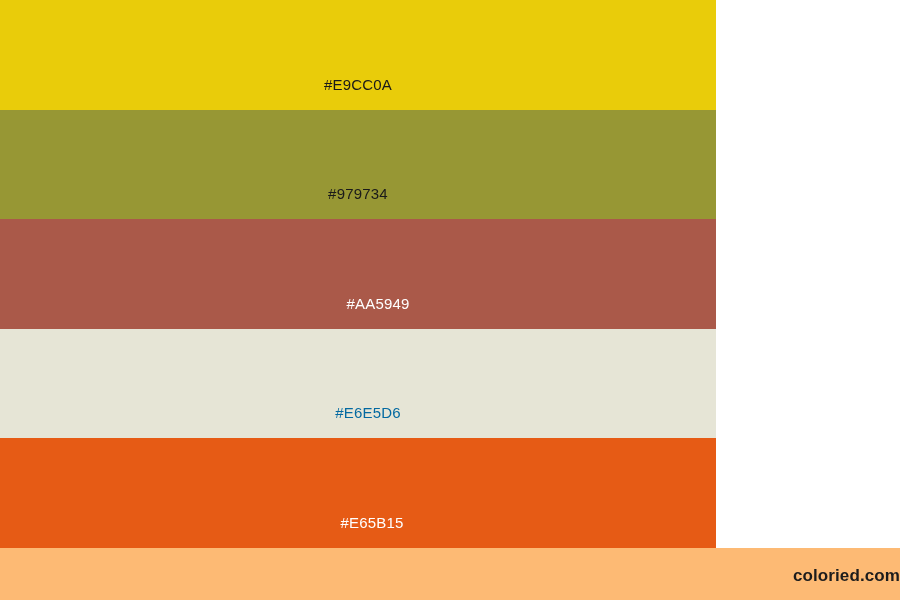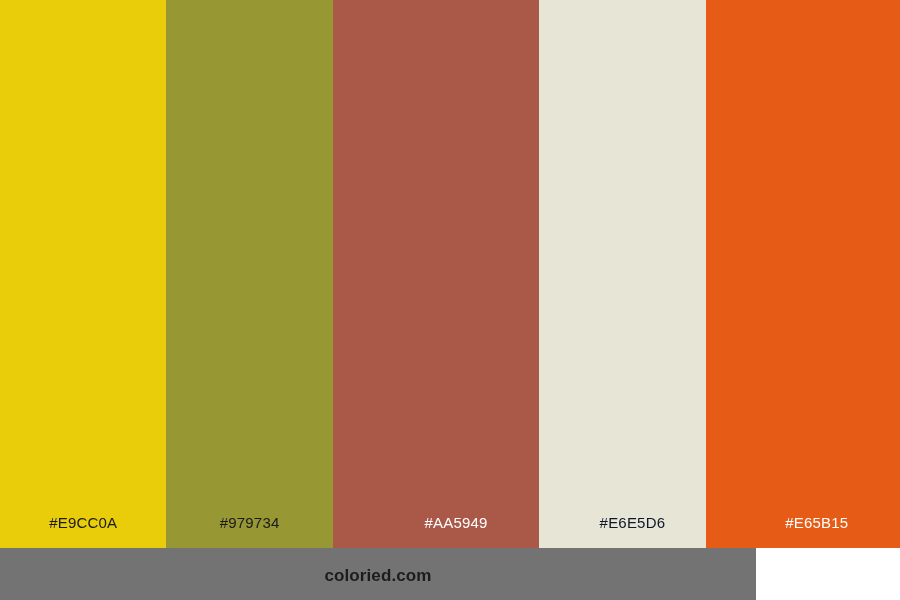--- a/index.html
+++ b/index.html
@@ -19,22 +19,22 @@
     position: relative;
     width: 900px;
     height: 600px;
     background: #ffffff;
     display: flex;
     flex-direction: column;
   }
 
   #swatch-strip {
     display: flex;
-    flex-direction: row;
-    width: 900px;
+    flex-direction: column;
+    width: 716px;
     height: 548px;
     flex: 0 0 548px;
   }
 
   .swatch {
     flex: 1 1 180px;
     height: 548px;
     position: relative;
     display: flex;
     align-items: flex-end;
@@ -49,25 +49,25 @@
     font-size: 15px;
     line-height: 15px;
     letter-spacing: 0.2px;
     padding-bottom: 18px;
     font-weight: 400;
     white-space: nowrap;
   }
 
   #footer-bar {
     flex: 1 1 auto;
-    width: 756px;
-    background: #737373;
+    width: 900px;
+    background: #fdba74;
     display: flex;
     align-items: center;
-    justify-content: center;
+    justify-content: flex-end;
   }
 
   #site-credit {
     font-family: "Liberation Sans", sans-serif;
     font-size: 17px;
     line-height: 20px;
     font-weight: 700;
     color: #1c1c1c;
     letter-spacing: 0.1px;
     margin-top: 4px;
@@ -87,21 +87,21 @@
 
     <div class="swatch" style="background-color: rgb(151, 151, 52);">
       <span class="swatch-label" style="color: rgb(26, 26, 26); margin-top: 39px;">#979734</span>
     </div>
 
     <div class="swatch" style="background-color: rgb(170, 89, 73); padding-left: 40px;">
       <span class="swatch-label" style="color: rgb(255, 255, 255);">#AA5949</span>
     </div>
 
     <div class="swatch" style="background-color: rgb(230, 229, 214);">
-      <span class="swatch-label" style="color: #0f172a; margin-left: 20px;">#E6E5D6</span>
+      <span class="swatch-label" style="color: #0369a1; margin-left: 20px;">#E6E5D6</span>
     </div>
 
     <div class="swatch" style="background-color: rgb(230, 91, 21); padding-left: 28px;">
       <span class="swatch-label" style="color: rgb(255, 255, 255);">#E65B15</span>
     </div>
 
   </div>
 
   <div id="footer-bar">
     <span id="site-credit">coloried.com</span>

